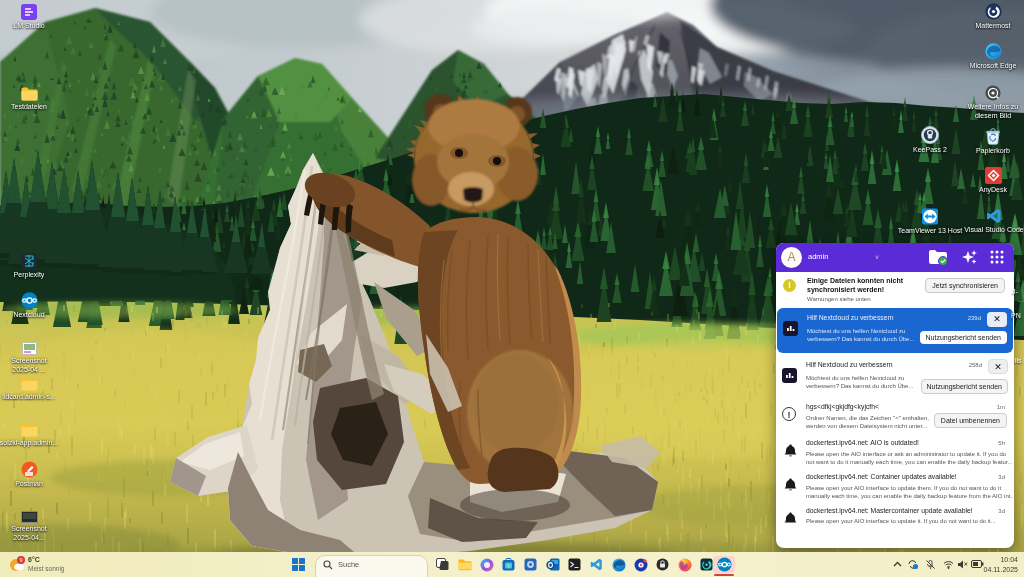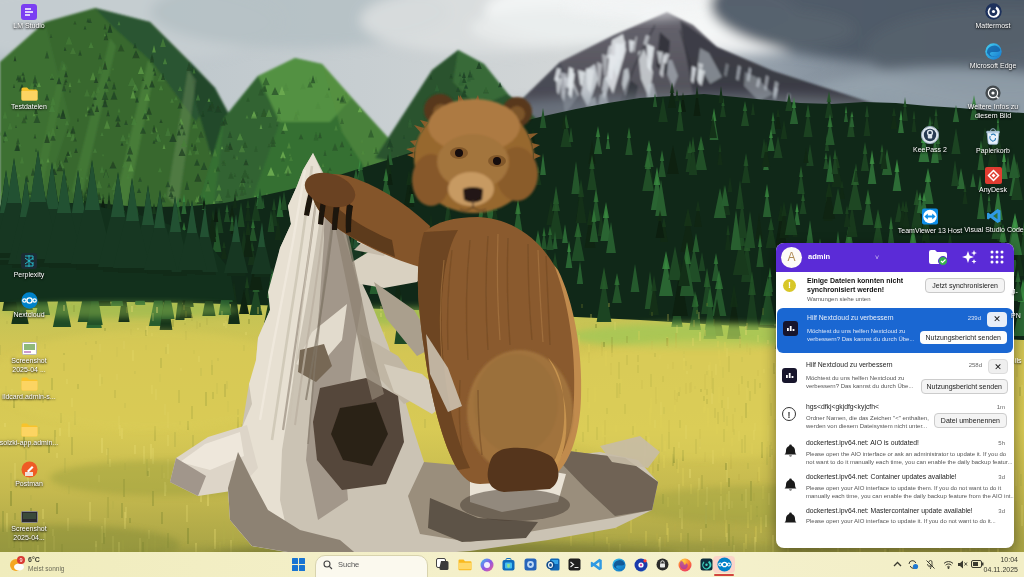--- a/index.html
+++ b/index.html
@@ -2889,21 +2889,21 @@
 <div class="icon" style="left:954px;top:208px;width:80px;font-size:7px;line-height:1.25">
     <svg width="16" height="16" viewBox="0 0 16 16">
       <path d="M11.5 1 L14.5 2.5 V13.5 L11.5 15 L4.5 9.8 L2.2 11.5 L1 10.7 V5.3 L2.2 4.5 L4.5 6.2 Z M11.5 4.8 L7.3 8 L11.5 11.2 Z" fill="#2f9ae3"></path>
     </svg>
     <span class="lbl">Visual Studio Code</span>
   </div>
 
 <div style="position:absolute;left:776px;top:243px;width:238px;height:305px;background:#fff;border-radius:8px;box-shadow:0 4px 14px rgba(0,0,0,.45);overflow:hidden">
  <div style="height:29px;background:#5b2bd7;position:relative">
   <div style="position:absolute;left:5px;top:4px;width:21px;height:21px;border-radius:50%;background:#fdfbf7;text-align:center;line-height:21px;color:#b08d57;font-size:12px">A</div>
-  <div style="position:absolute;left:32px;top:9px;color:#fff;font-size:7.5px;font-weight:bold">admin</div>
+  <div style="position:absolute;left:32px;top:9px;color:#fff;font-size:7.5px;font-weight:normal">admin</div>
   <div style="position:absolute;left:99px;top:11px;color:#cfc3f2;font-size:7px">˅</div>
   <svg style="position:absolute;left:152px;top:6px" width="20" height="17" viewBox="0 0 20 17">
         <path d="M1 3 a2 2 0 0 1 2-2 h4 l2 2 h8 a2 2 0 0 1 2 2 v8 a2 2 0 0 1-2 2 h-14 a2 2 0 0 1-2-2 z" fill="#fff"></path>
         <circle cx="15" cy="12" r="4.5" fill="#36b14c" stroke="#5b2bd7"></circle>
         <path d="M13 12 l1.5 1.5 L17.5 10.5" stroke="#fff" stroke-width="1.2" fill="none"></path>
       </svg>
   <svg style="position:absolute;left:185px;top:6px" width="17" height="17" viewBox="0 0 17 17">
         <path d="M7 2 L8.6 6.4 L13 8 L8.6 9.6 L7 14 L5.4 9.6 L1 8 L5.4 6.4 Z" fill="#fff"></path>
         <path d="M13 1 L13.8 3.2 L16 4 L13.8 4.8 L13 7 L12.2 4.8 L10 4 L12.2 3.2 Z" fill="#fff"></path>
         <path d="M13 10 L13.7 11.8 L15.5 12.5 L13.7 13.2 L13 15 L12.3 13.2 L10.5 12.5 L12.3 11.8 Z" fill="#fff"></path>

